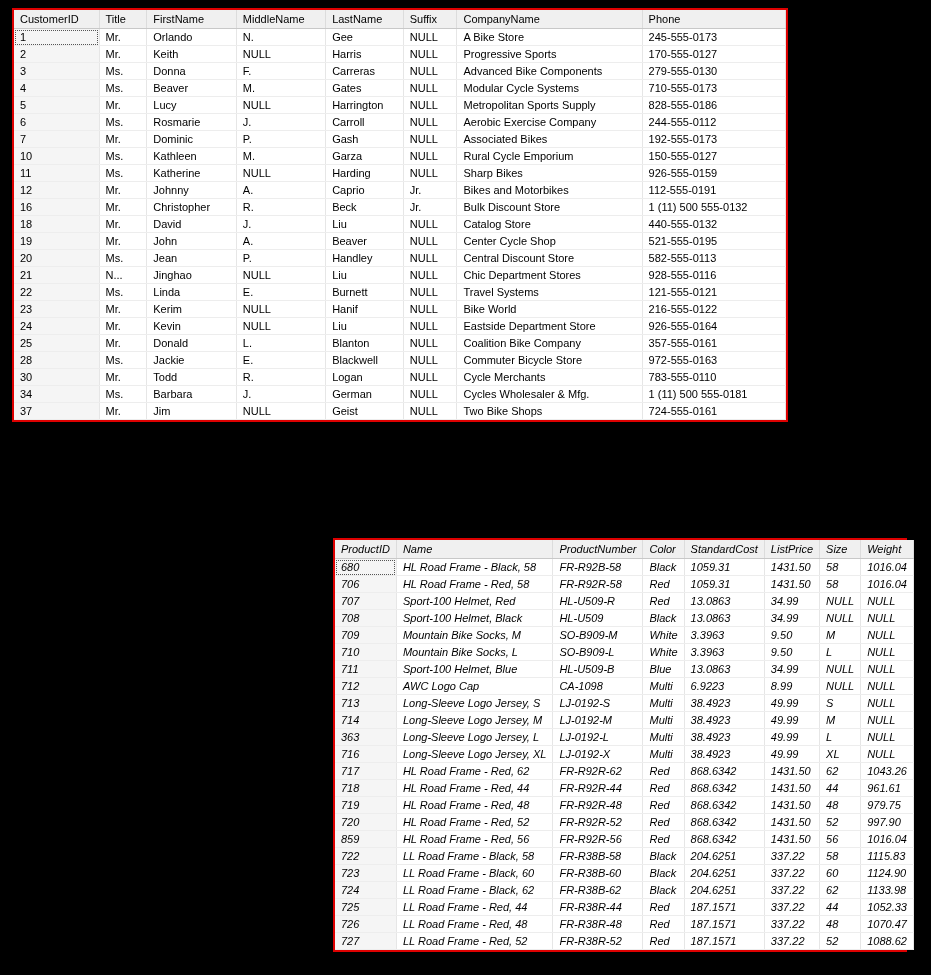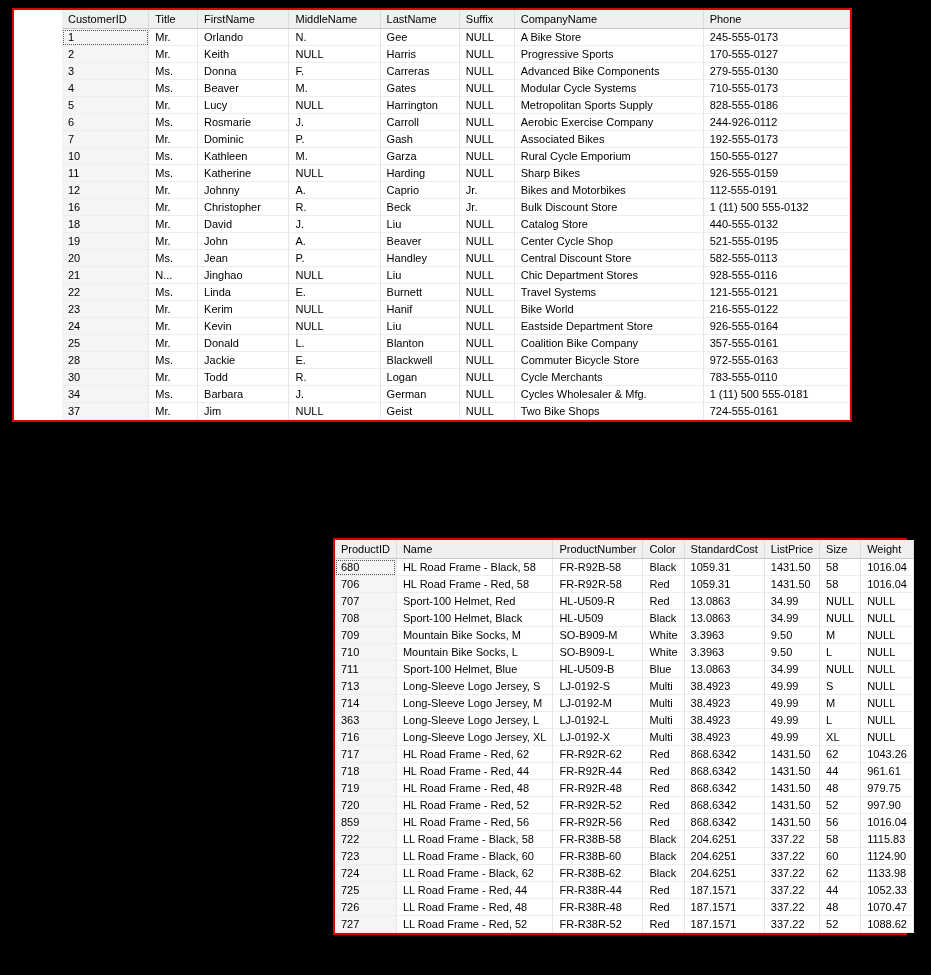--- a/index.html
+++ b/index.html
@@ -14,27 +14,27 @@
   }
   .grid-wrap {
     background: #fff;
     border: 2px solid #d00;
     box-sizing: border-box;
     position: absolute;
   }
   #customers-grid {
     left: 12px;
     top: 8px;
-    width: 840px;
-    padding-left: 48px;
+    width: 776px;
   }
   #products-grid {
     left: 333px;
     top: 538px;
     width: 574px;
+    font-style: italic;
   }
   table.datagrid {
     border-collapse: collapse;
     width: 100%;
     background: #fff;
   }
   table.datagrid th {
     background: #f0f0f0;
     font-weight: normal;
     text-align: left;
@@ -160,21 +160,21 @@
           <td>828-555-0186</td>
         </tr>
         <tr>
           <td class="idcell">6</td>
           <td>Ms.</td>
           <td>Rosmarie</td>
           <td>J.</td>
           <td>Carroll</td>
           <td>NULL</td>
           <td>Aerobic Exercise Company</td>
-          <td>244-926-0112</td>
+          <td>244-555-0112</td>
         </tr>
         <tr>
           <td class="idcell">7</td>
           <td>Mr.</td>
           <td>Dominic</td>
           <td>P.</td>
           <td>Gash</td>
           <td>NULL</td>
           <td>Associated Bikes</td>
           <td>192-555-0173</td>
@@ -432,20 +432,30 @@
           <td class="idcell">711</td>
           <td>Sport-100 Helmet, Blue</td>
           <td>HL-U509-B</td>
           <td>Blue</td>
           <td>13.0863</td>
           <td>34.99</td>
           <td>NULL</td>
           <td>NULL</td>
         </tr>
         <tr>
+          <td class="idcell">712</td>
+          <td>AWC Logo Cap</td>
+          <td>CA-1098</td>
+          <td>Multi</td>
+          <td>6.9223</td>
+          <td>8.99</td>
+          <td>NULL</td>
+          <td>NULL</td>
+        </tr>
+        <tr>
           <td class="idcell">713</td>
           <td>Long-Sleeve Logo Jersey, S</td>
           <td>LJ-0192-S</td>
           <td>Multi</td>
           <td>38.4923</td>
           <td>49.99</td>
           <td>S</td>
           <td>NULL</td>
         </tr>
         <tr>

